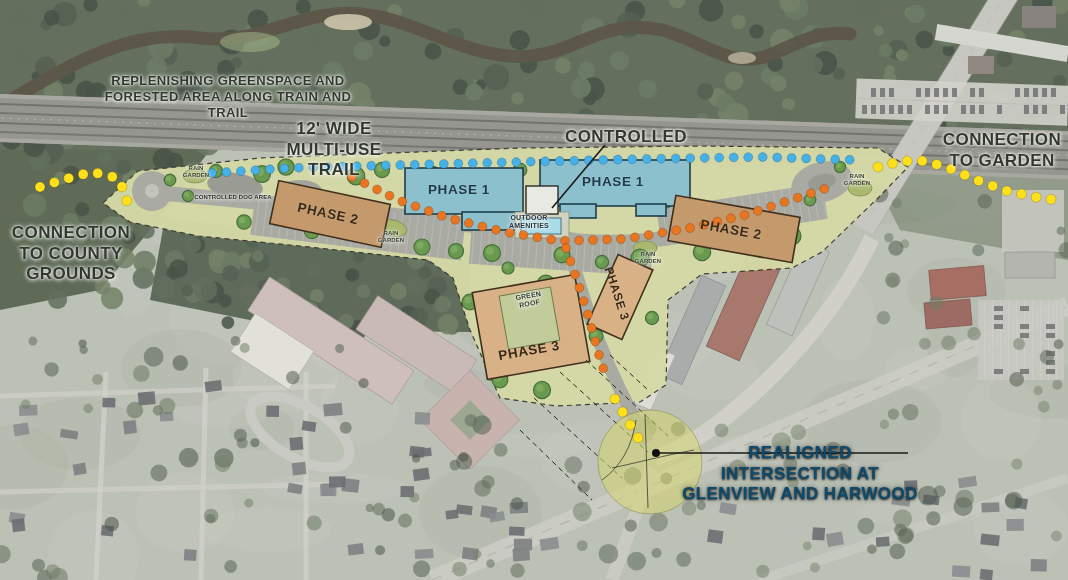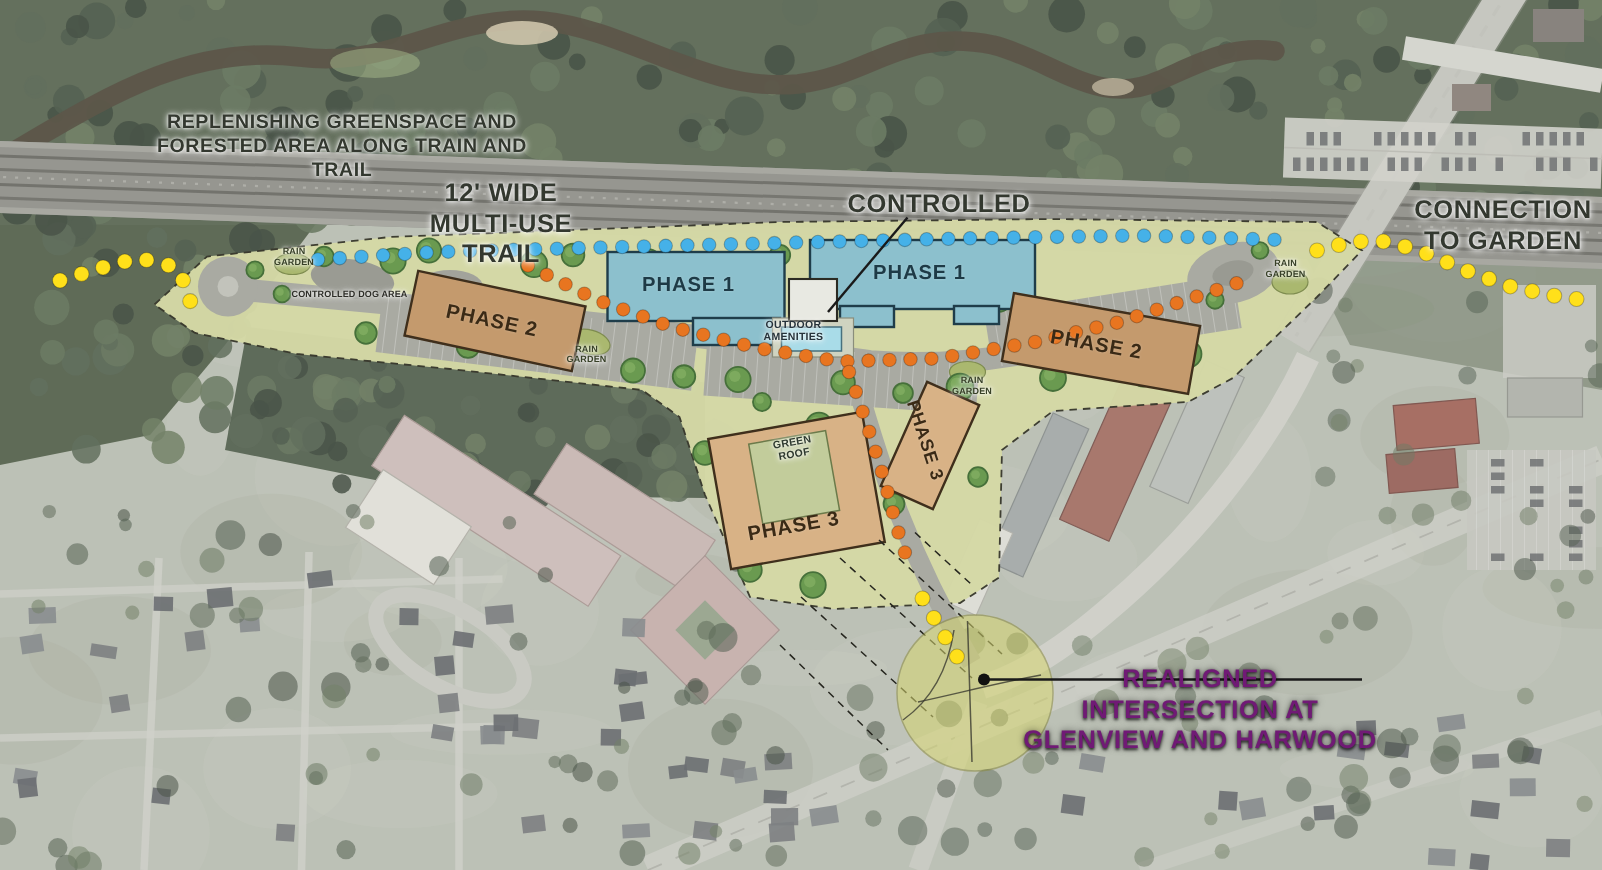--- a/index.html
+++ b/index.html
@@ -3,21 +3,21 @@
 <meta charset="utf-8">
 <style>
   html,body{margin:0;padding:0;background:#222;}
   #stage{position:relative;width:1068px;height:580px;overflow:hidden;
          font-family:"Liberation Sans",sans-serif;background:#b3b8ac;padding-left:48px;}
   #scene{position:absolute;left:0;top:0;}
   .lbl{position:absolute;transform:translate(-50%,-50%);
        font-weight:700;font-size:17px;line-height:1.22;text-align:center;
        color:#33382f;letter-spacing:.4px;
        text-shadow:0 0 2px rgba(255,255,255,.95),0 0 5px rgba(255,255,255,.8),0 1px 4px rgba(255,255,255,.6);}
-  .lbl.light{color:#701a75;text-shadow:0 1px 2px rgba(0,0,0,.75),0 0 5px rgba(0,0,0,.55);}
+  .lbl.light{color:#0c4a6e;text-shadow:0 1px 2px rgba(0,0,0,.75),0 0 5px rgba(0,0,0,.55);}
   .lbl.tiny{font-size:7px;letter-spacing:.2px;line-height:1.15;}
   .lbl.micro{font-size:6px;letter-spacing:.1px;line-height:1.1;}
   .phase{position:absolute;font-weight:700;font-size:13.5px;letter-spacing:.6px;
          color:#3a2a16;text-shadow:0 0 2px rgba(255,255,255,.25);white-space:nowrap;}
   .phase.blue{color:#1e3a46;}
 </style>
 </head>
 <body>
 
 <div id="stage">
@@ -950,20 +950,21 @@
     <line x1="605" y1="145" x2="552" y2="208" stroke="#1a1a1a" stroke-width="1.6"></line>
     <line x1="656" y1="453" x2="908" y2="453" stroke="#1a1a1a" stroke-width="1.6"></line>
     <circle cx="656" cy="453" r="4" fill="#111"></circle>
   </g>
 </svg>
 
 <div class="lbl" style="left:228px;top:97px;width:272px;font-size:13px;">REPLENISHING GREENSPACE AND FORESTED AREA ALONG TRAIN AND TRAIL</div>
 <div class="lbl" style="left:334px;top:150px;width:120px;">12' WIDE MULTI-USE TRAIL</div>
 <div class="lbl" style="left:626px;top:137px;width:130px;">CONTROLLED</div>
 <div class="lbl" style="left:1002px;top:151px;width:122px;">CONNECTION TO GARDEN</div>
+<div class="lbl" style="left:71px;top:254px;width:132px;">CONNECTION TO COUNTY GROUNDS</div>
 <div class="lbl light" style="left:800px;top:474px;width:240px;">REALIGNED INTERSECTION AT GLENVIEW AND HARWOOD</div>
 <div class="lbl tiny" style="left:529px;top:222px;width:52px;color:#26323a;">OUTDOOR AMENITIES</div>
 <div class="lbl tiny" style="left:529px;top:300px;width:42px;color:#2f3a2f;transform:translate(-50%,-50%) rotate(-10deg);">GREEN ROOF</div>
 <div class="lbl micro" style="left:233px;top:197px;width:80px;color:#2e2e28;">CONTROLLED DOG AREA</div>
 <div class="lbl micro" style="left:196px;top:172px;width:40px;color:#374027;">RAIN GARDEN</div>
 <div class="lbl micro" style="left:391px;top:237px;width:40px;color:#374027;">RAIN GARDEN</div>
 <div class="lbl micro" style="left:648px;top:258px;width:40px;color:#374027;">RAIN GARDEN</div>
 <div class="lbl micro" style="left:857px;top:180px;width:40px;color:#374027;">RAIN GARDEN</div>
 
 <div class="phase blue" style="left:428px;top:182px;">PHASE 1</div>

